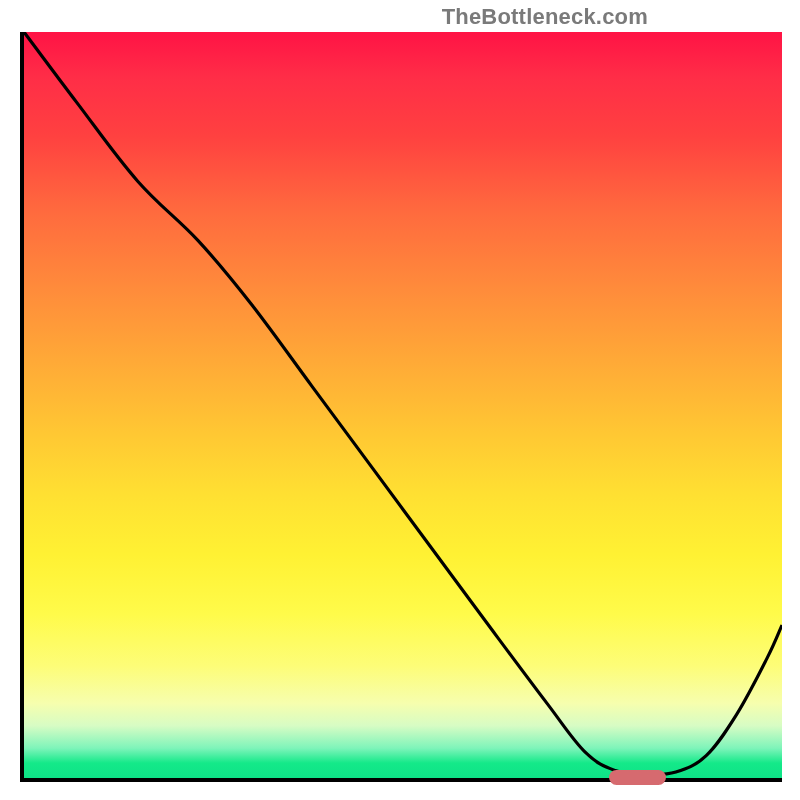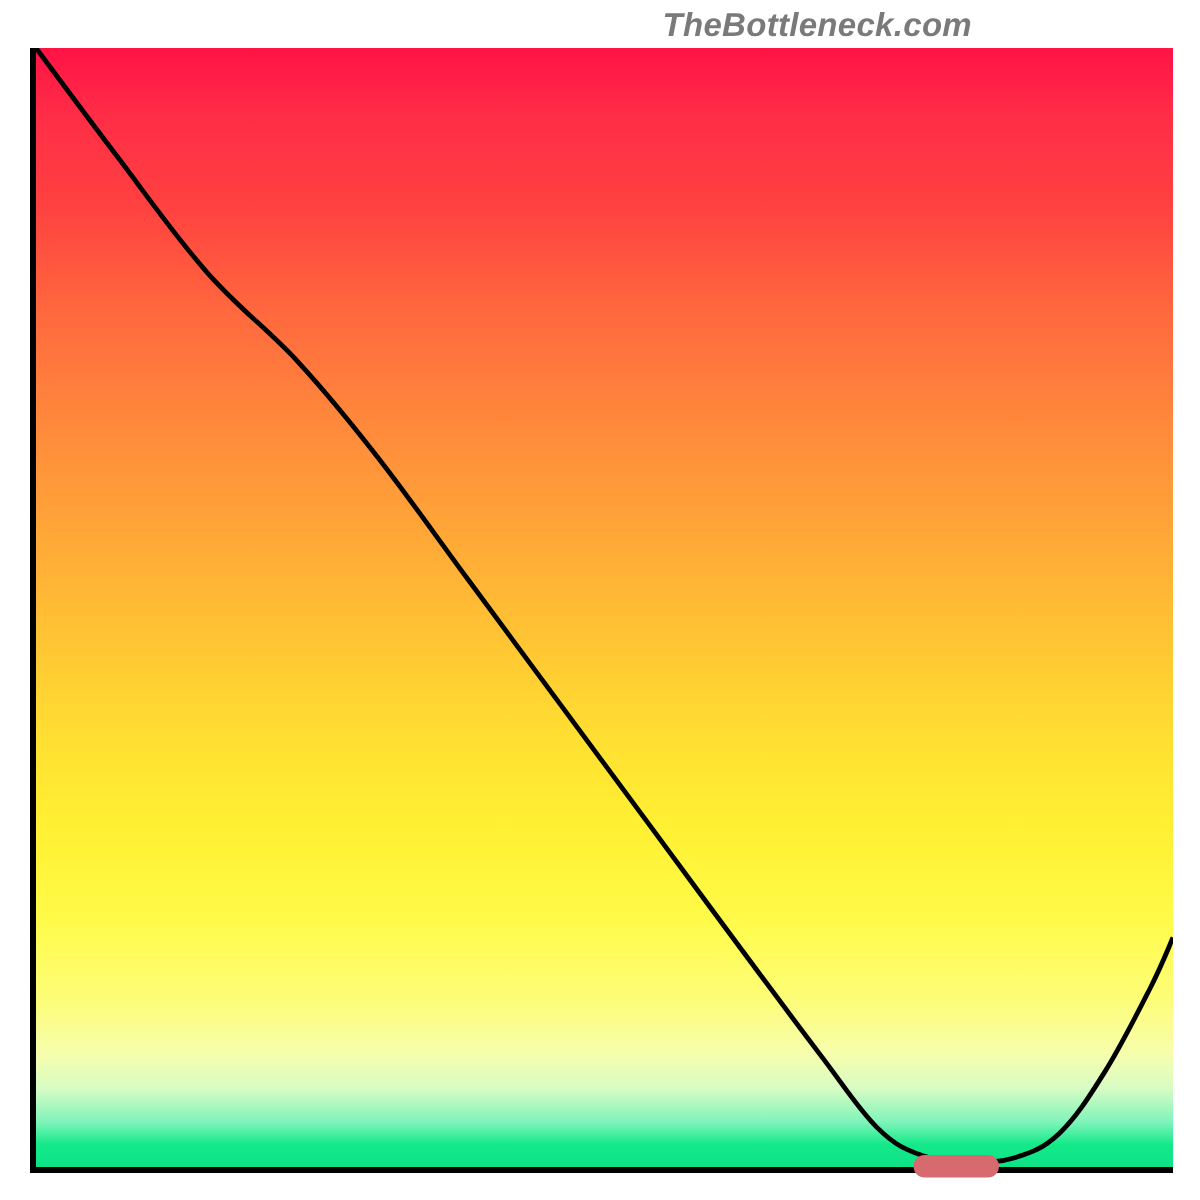--- a/index.html
+++ b/index.html
@@ -1,17 +1,17 @@
 <!DOCTYPE html>
 <html><head>
 <meta charset="utf-8">
 <style>
   * { margin: 0; padding: 0; box-sizing: border-box; }
   html, body { width: 800px; height: 800px; overflow: hidden; background: #fff; }
-  .wrap { position: relative; width: 656px; height: 800px; font-style: italic; }
+  .wrap { position: relative; width: 656px; height: 800px; }
   .watermark {
     position: absolute;
     top: 4px;
     right: 8px;
     font-family: Arial, sans-serif;
     font-size: 22px;
     font-weight: bold;
     color: #7a7a7a;
     letter-spacing: 0.2px;
     z-index: 3;

